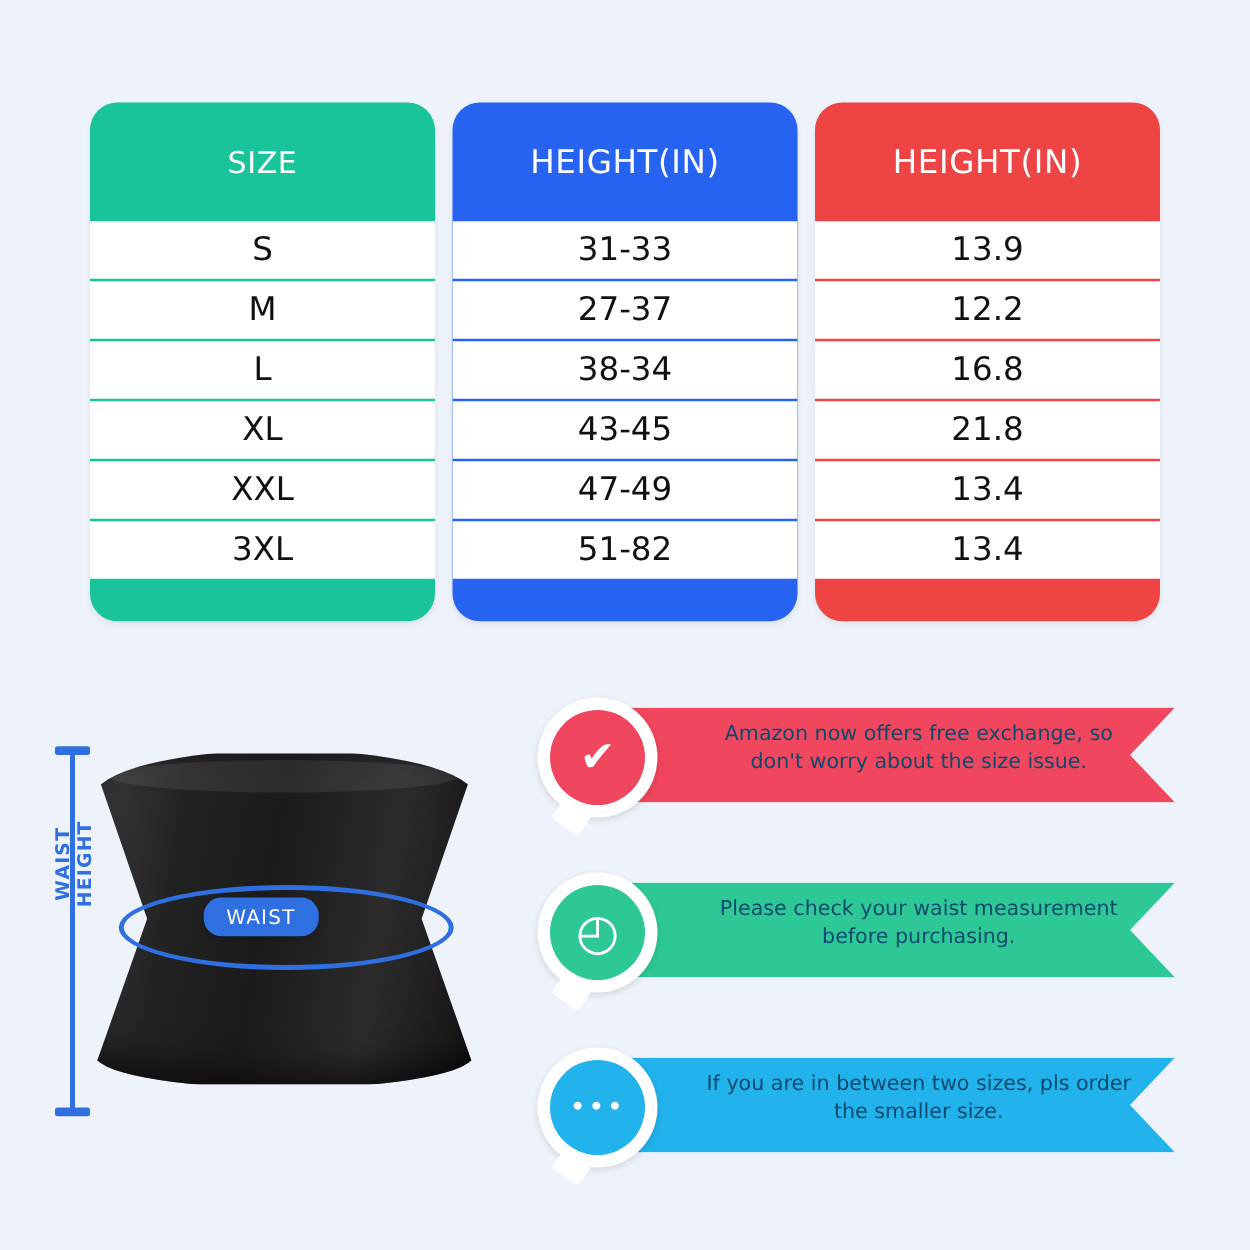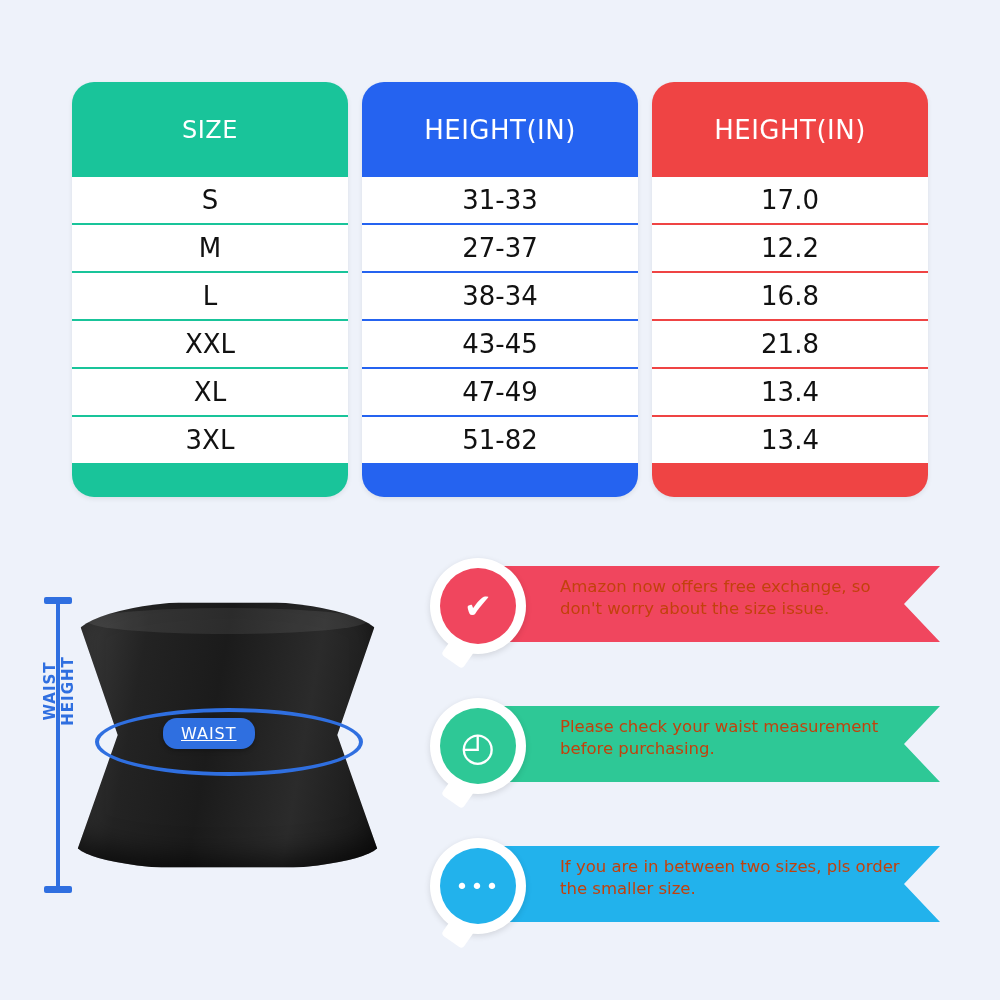--- a/index.html
+++ b/index.html
@@ -110,21 +110,20 @@
     position: absolute;
     left: 88px;
     top: 118px;
     padding: 6px 18px;
     background: #2f6fe0;
     color: #fff;
     font-size: 16px;
     border-radius: 14px;
     letter-spacing: 1px;
     box-shadow: 0 2px 4px rgba(0,0,0,0.25);
-    text-decoration: underline;
   }
   .height-ruler {
     position: absolute;
     left: 30px;
     top: 40px;
     width: 34px;
     height: 300px;
   }
   .ruler-line {
     position: absolute;
@@ -177,23 +176,24 @@
     top: 8px;
     width: 450px;
     height: 76px;
     clip-path: polygon(0 0, 100% 0, 92% 50%, 100% 100%, 0 100%);
   }
   .note .text {
     position: absolute;
     left: 130px;
     top: 18px;
     width: 350px;
-    color: #c2410c;
+    color: #0c4a6e;
     font-size: 16.5px;
     line-height: 1.35;
+    text-align: center;
   }
   .bubble {
     position: absolute;
     left: 0;
     top: 0;
     width: 96px;
     height: 96px;
     background: #ffffff;
     border-radius: 50%;
     box-shadow: 0 2px 6px rgba(0,0,0,0.12);
@@ -235,22 +235,22 @@
 <body>
 
 <div class="size-table">
 
   <div class="col size-col">
     <div class="header">SIZE</div>
     <div class="cells">
       <div class="cell">S</div>
       <div class="cell">M</div>
       <div class="cell">L</div>
+      <div class="cell">XL</div>
       <div class="cell">XXL</div>
-      <div class="cell">XL</div>
       <div class="cell">3XL</div>
     </div>
     <div class="footer"></div>
   </div>
 
   <div class="col waist-col">
     <div class="header">HEIGHT(IN)</div>
     <div class="cells">
       <div class="cell">31-33</div>
       <div class="cell">27-37</div>
@@ -258,21 +258,21 @@
       <div class="cell">43-45</div>
       <div class="cell">47-49</div>
       <div class="cell">51-82</div>
     </div>
     <div class="footer"></div>
   </div>
 
   <div class="col height-col">
     <div class="header">HEIGHT(IN)</div>
     <div class="cells">
-      <div class="cell">17.0</div>
+      <div class="cell">13.9</div>
       <div class="cell">12.2</div>
       <div class="cell">16.8</div>
       <div class="cell">21.8</div>
       <div class="cell">13.4</div>
       <div class="cell">13.4</div>
     </div>
     <div class="footer"></div>
   </div>
 
 </div>

